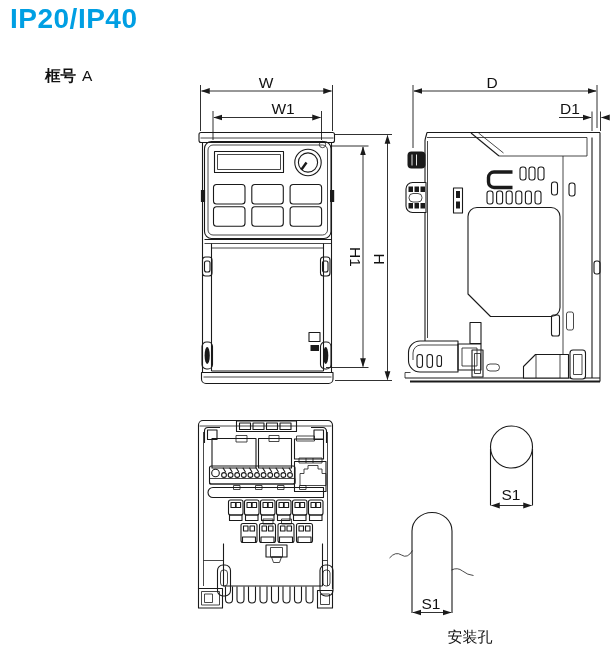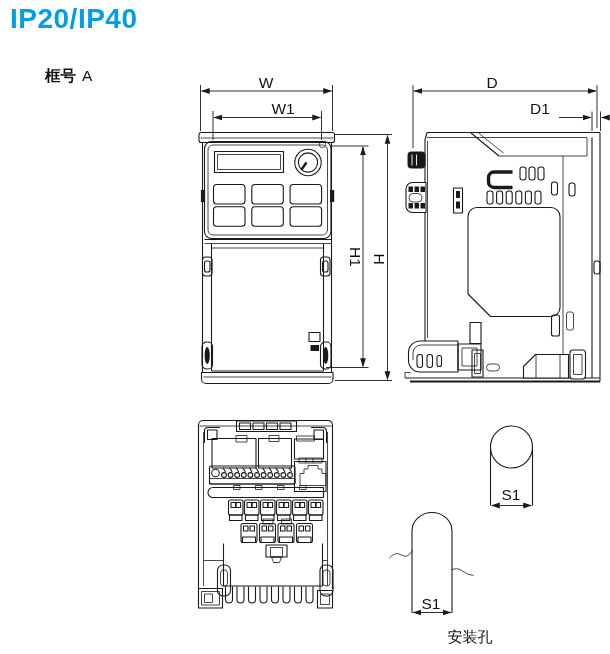--- a/index.html
+++ b/index.html
@@ -357,16 +357,16 @@
     <path d="M451.5,570 q6,-3 11,1 t11,4.5" class="thin"></path>
     <line x1="413" y1="612.5" x2="451" y2="612.5" class="dim" marker-start="url(#arrow)" marker-end="url(#arrow)"></line>
   </g>
 </svg>
 
 <span class="lbl" style="left:266px;top:83px">W</span>
 <span class="lbl" style="left:283px;top:109px">W1</span>
 <span class="lbl v" style="left:355px;top:257px">H1</span>
 <span class="lbl v" style="left:379px;top:259px">H</span>
 <span class="lbl" style="left:492px;top:83px">D</span>
-<span class="lbl" style="left:540px;top:109px">D1</span>
+<span class="lbl" style="left:570px;top:109px">D1</span>
 <span class="lbl" style="left:511px;top:495px">S1</span>
 <span class="lbl" style="left:431px;top:604px">S1</span>
 <span class="lbl caption" style="left:470px;top:637px">安装孔</span>
 
 </body></html>

